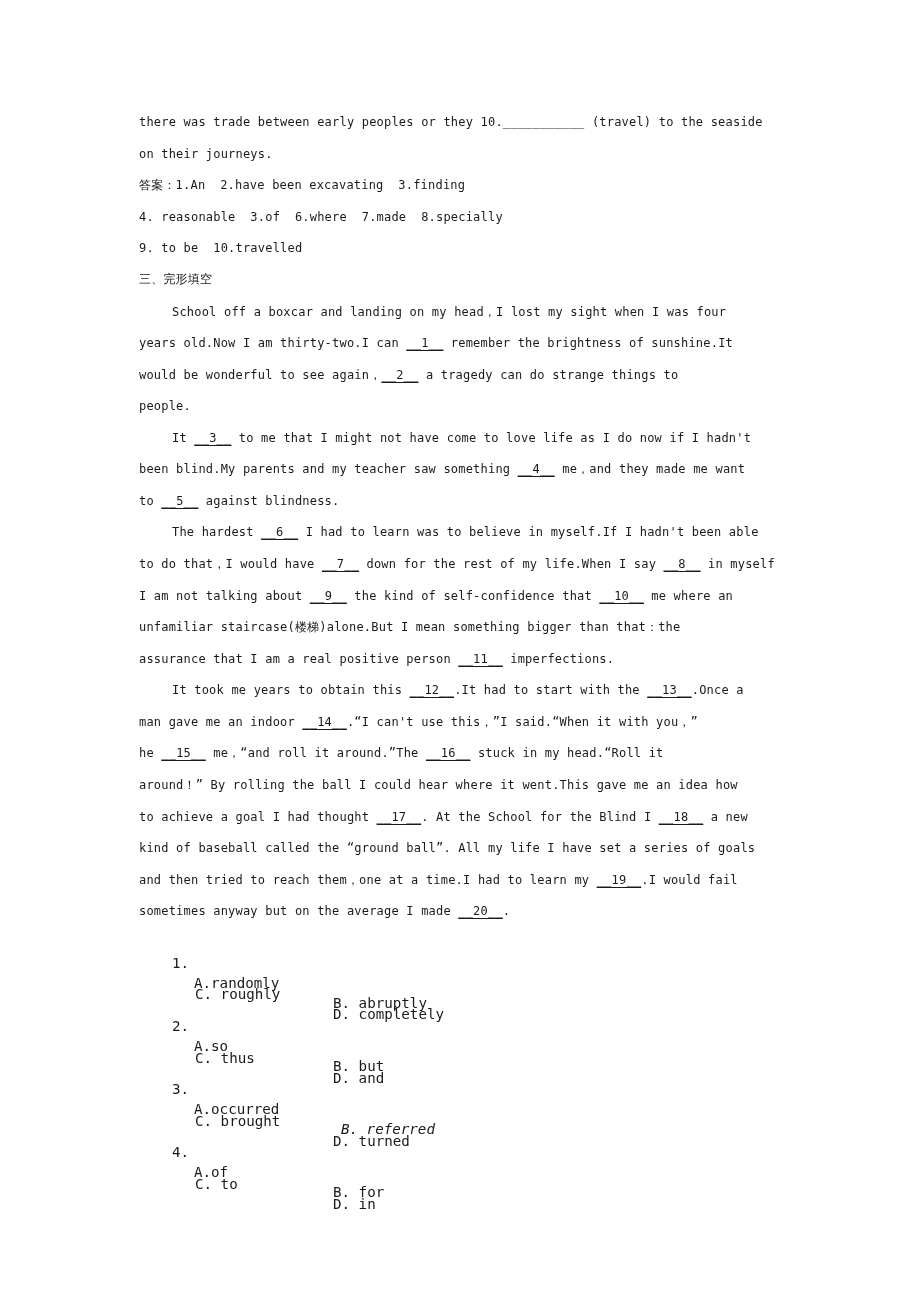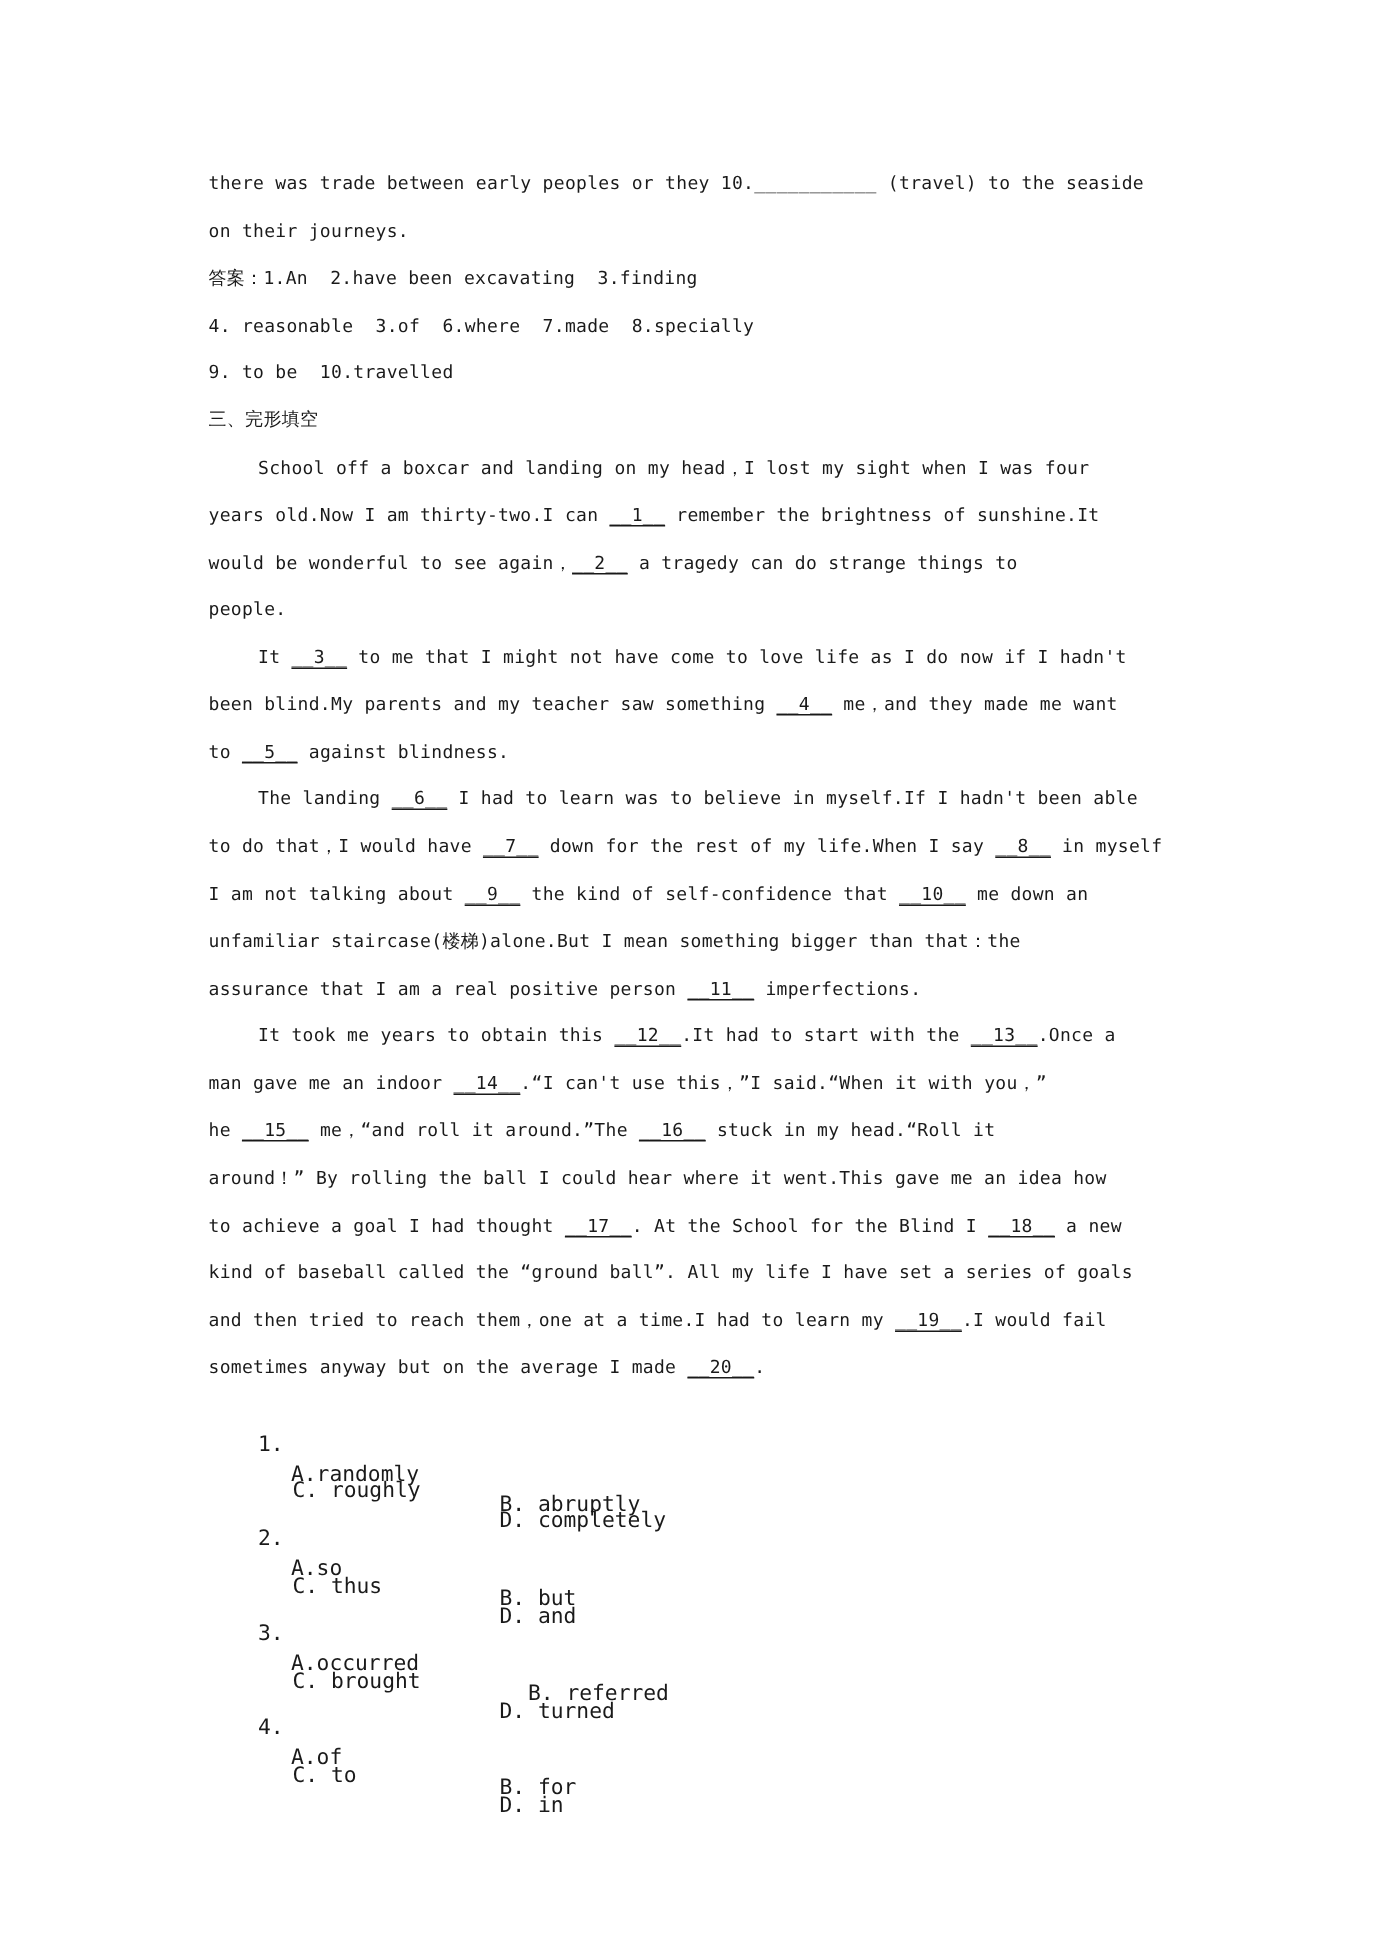--- a/index.html
+++ b/index.html
@@ -14,21 +14,21 @@
       font-size: 12px; letter-spacing: 0.2px; line-height: 20px;
     }
     .indent { left: 33px; }
     .blank {
       display: inline-block; text-decoration: underline; text-underline-offset: 3px;
     }
     .opt-num { position: absolute; left: 33px; }
     .opt-a { position: absolute; left: 55px; text-align: right; }
     .opt-c { position: absolute; left: 56px; }
     .opt-b { position: absolute; left: 194px; }
-    .opt-b2 { position: absolute; left: 213px; }
+    .opt-b2 { position: absolute; left: 202px; font-style: italic; }
     .row { position: absolute; left: 0; width: 720px; height: 20px; font-size: 14.2px; line-height: 20px; white-space: pre; }
     .cjk { font-family: Liberation Mono, monospace; }
   </style>
 </head>
 <body>
 
 <div class="page">
 
   <div class="line" style="top:0px">there was trade between early peoples or they 10.___________ (travel) to the seaside</div>
   <div class="line" style="top:32px">on their journeys.</div>
@@ -41,23 +41,23 @@
 
   <div class="line indent" style="top:190px"><span>School off a boxcar and landing on my head，I lost my sight when I was four</span></div>
   <div class="line" style="top:221px"><span>years old.Now I am thirty-two.I can </span><span class="blank">__1__</span><span> remember the brightness of sunshine.It</span></div>
   <div class="line" style="top:253px"><span>would be wonderful to see again，</span><span class="blank">__2__</span><span> a tragedy can do strange things to</span></div>
   <div class="line" style="top:284px"><span>people.</span></div>
 
   <div class="line indent" style="top:316px"><span>It </span><span class="blank">__3__</span><span> to me that I might not have come to love life as I do now if I hadn't</span></div>
   <div class="line" style="top:347px"><span>been blind.My parents and my teacher saw something </span><span class="blank">__4__</span><span> me，and they made me want</span></div>
   <div class="line" style="top:379px"><span>to </span><span class="blank">__5__</span><span> against blindness.</span></div>
 
-  <div class="line indent" style="top:410px"><span>The landing </span><span class="blank">__6__</span><span> I had to learn was to believe in myself.If I hadn't been able</span></div>
+  <div class="line indent" style="top:410px"><span>The hardest </span><span class="blank">__6__</span><span> I had to learn was to believe in myself.If I hadn't been able</span></div>
   <div class="line" style="top:442px"><span>to do that，I would have </span><span class="blank">__7__</span><span> down for the rest of my life.When I say </span><span class="blank">__8__</span><span> in myself</span></div>
-  <div class="line" style="top:474px"><span>I am not talking about </span><span class="blank">__9__</span><span> the kind of self-confidence that </span><span class="blank">__10__</span><span> me down an</span></div>
+  <div class="line" style="top:474px"><span>I am not talking about </span><span class="blank">__9__</span><span> the kind of self-confidence that </span><span class="blank">__10__</span><span> me where an</span></div>
   <div class="line" style="top:505px"><span>unfamiliar staircase(楼梯)alone.But I mean something bigger than that：the</span></div>
   <div class="line" style="top:537px"><span>assurance that I am a real positive person </span><span class="blank">__11__</span><span> imperfections.</span></div>
 
   <div class="line indent" style="top:568px"><span>It took me years to obtain this </span><span class="blank">__12__</span><span>.It had to start with the </span><span class="blank">__13__</span><span>.Once a</span></div>
   <div class="line" style="top:600px"><span>man gave me an indoor </span><span class="blank">__14__</span><span>.“I can't use this，”I said.“When it with you，”</span></div>
   <div class="line" style="top:631px"><span>he </span><span class="blank">__15__</span><span> me，“and roll it around.”The </span><span class="blank">__16__</span><span> stuck in my head.“Roll it</span></div>
   <div class="line" style="top:663px"><span>around！” By rolling the ball I could hear where it went.This gave me an idea how</span></div>
   <div class="line" style="top:695px"><span>to achieve a goal I had thought </span><span class="blank">__17__</span><span>. At the School for the Blind I </span><span class="blank">__18__</span><span> a new</span></div>
   <div class="line" style="top:726px"><span>kind of baseball called the “ground ball”. All my life I have set a series of goals</span></div>
   <div class="line" style="top:758px"><span>and then tried to reach them，one at a time.I had to learn my </span><span class="blank">__19__</span><span>.I would fail</span></div>

